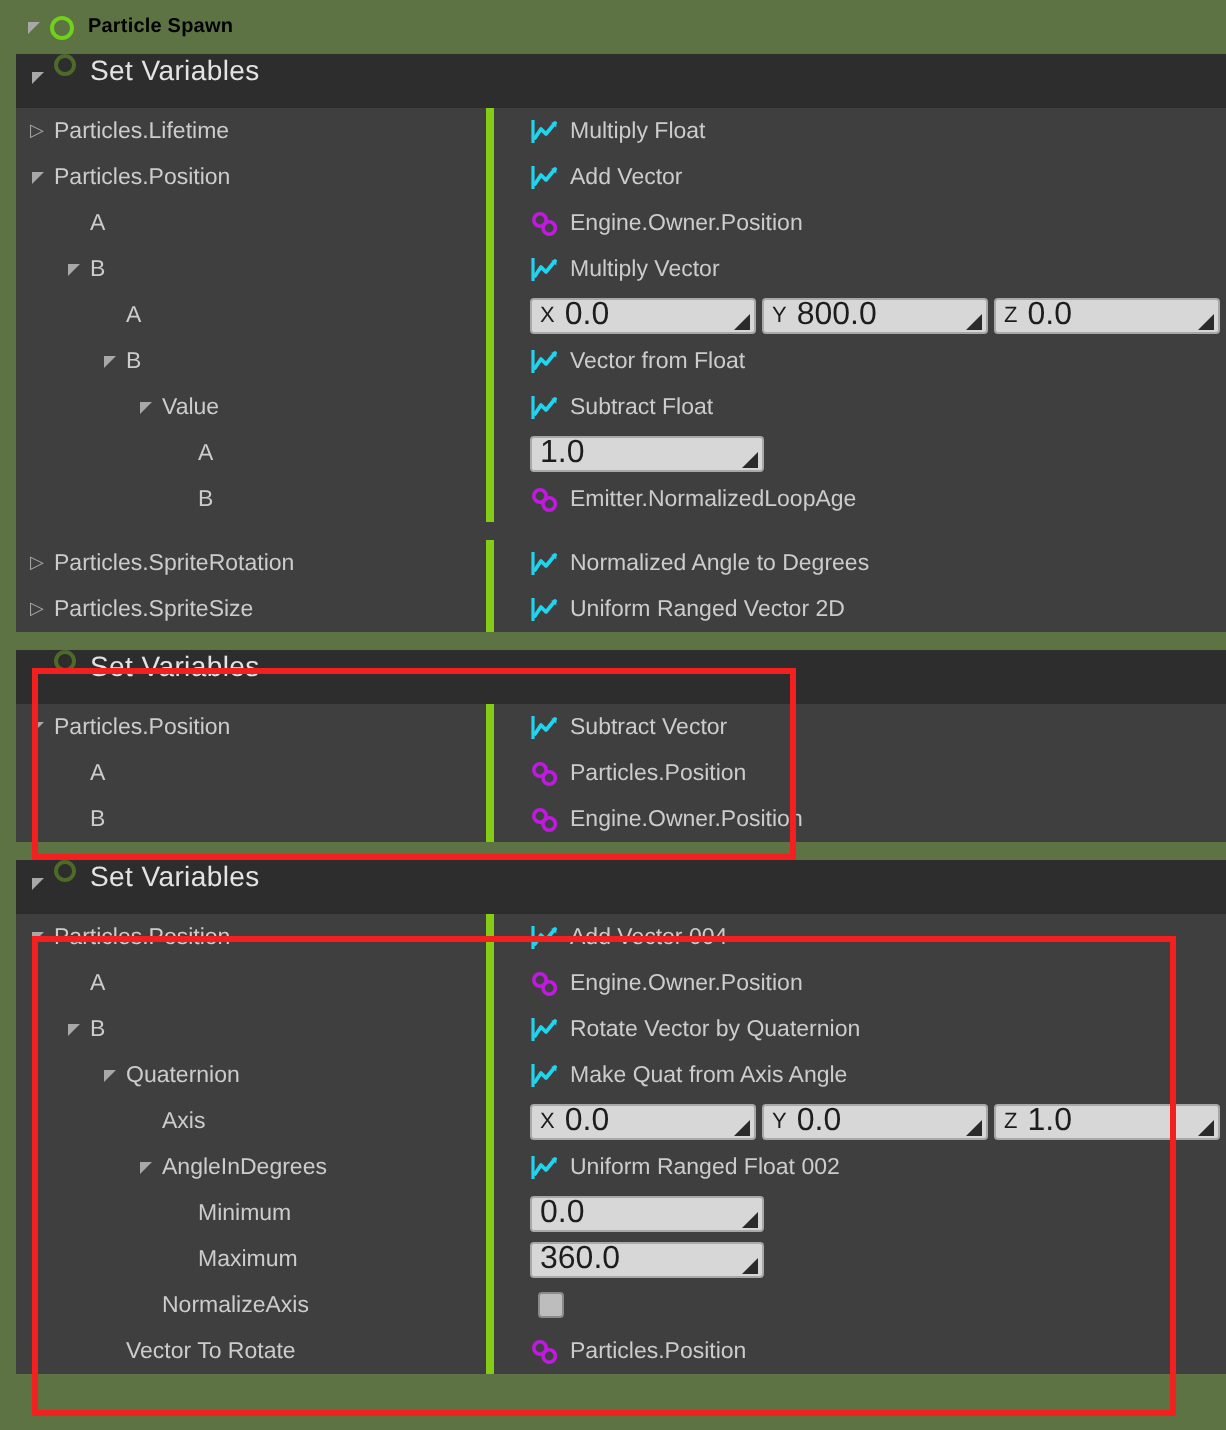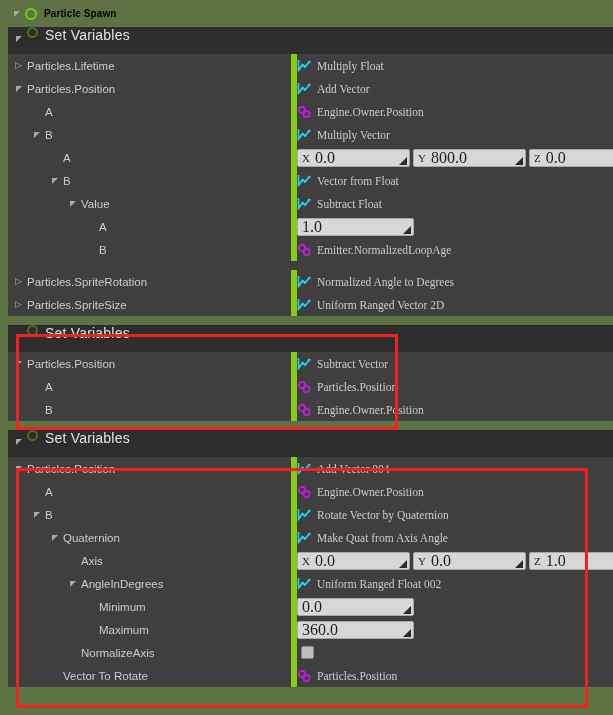--- a/index.html
+++ b/index.html
@@ -50,40 +50,38 @@
   
   .gap { background: #5d7343; }
 
   
   .row {
     position: relative;
     height: 23px;
     display: flex;
     align-items: center;
     background: #3f3f3f;
-    gap: 48px;
   }
   .row .name {
     color: #cccccc;
     font-size: 11.5px;
     white-space: nowrap;
     flex: 0 0 235px;
     display: flex;
     align-items: center;
     height: 23px;
   }
   .row .value {
     position: relative;
     display: flex;
     align-items: center;
     height: 23px;
     flex: 1 1 auto;
-    padding-left: 0;
-    border-left: 6px solid #84cc16;
-    font-family: Liberation Serif, serif;
+    padding-left: 18px;
+    border-left: 4px solid #84cc16;
   }
   .row .value .label {
     color: #cccccc;
     font-size: 11.5px;
     white-space: nowrap;
     margin-left: 4px;
   }
 
   
   .tri { width: 13px; height: 23px; display:inline-block; position: relative; flex: 0 0 13px;}

